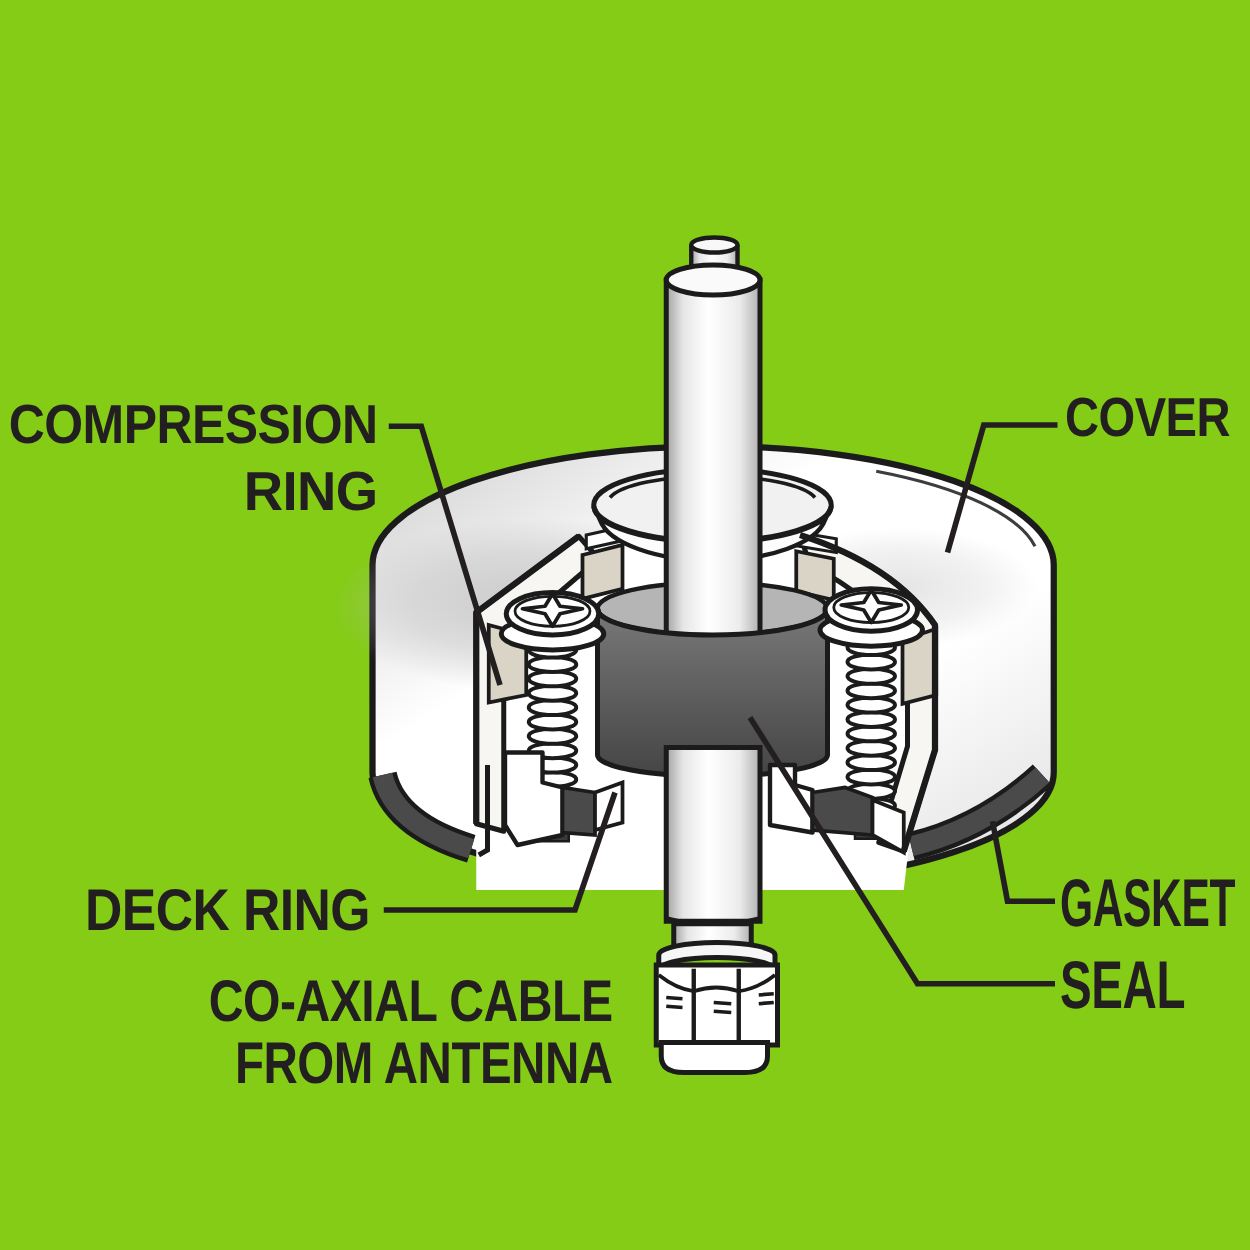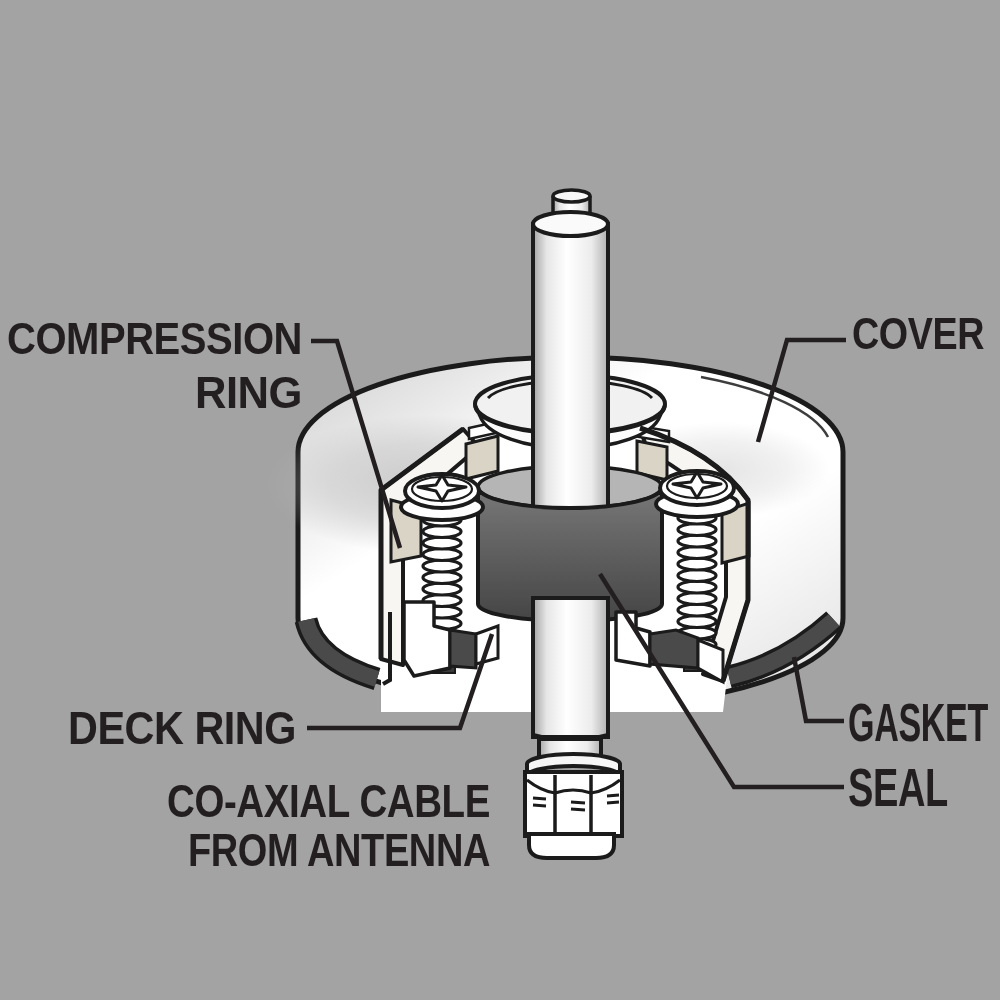--- a/index.html
+++ b/index.html
@@ -1,18 +1,18 @@
 <!DOCTYPE html>
 <html><head>
 <meta charset="utf-8">
 <style>
   html,body{margin:0;padding:0;background:#ffffff;}
   .stage{
     position:relative;width:1000px;height:1000px;overflow:hidden;
-    background:#a3a3a3;font-family:"Liberation Sans",sans-serif;
+    background:#84cc16;font-family:"Liberation Sans",sans-serif;
   }
   svg text{
     font-family:"Liberation Sans","DejaVu Sans",sans-serif;
     font-weight:700;
     fill:#231f20;
     letter-spacing:-0.5px;
   }
   .lead{stroke:#231f20;stroke-width:4.5;fill:none;stroke-linecap:butt;stroke-linejoin:miter;}
   .ol{stroke:#1b1b1b;fill:none;}
 </style>

